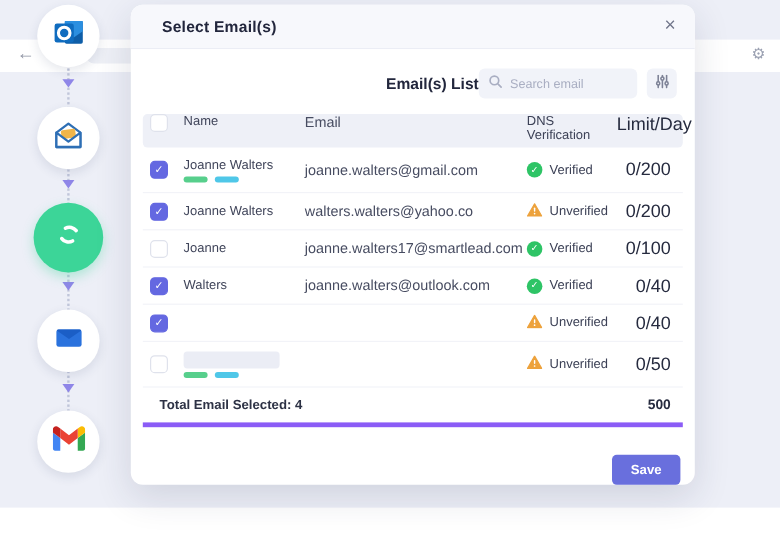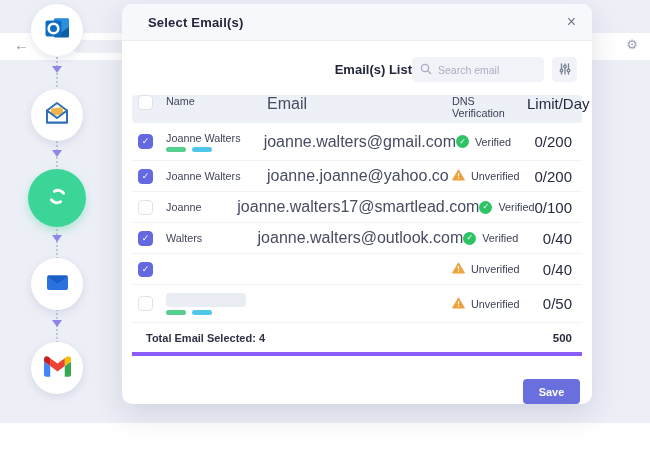--- a/index.html
+++ b/index.html
@@ -38,21 +38,21 @@
     display:flex; align-items:center; justify-content:center; cursor:pointer;
   }
   .fs1{left:31px; top:4px}
   .fs2{left:31px; top:89px}
   .fs3{left:28px; top:169px; width:58px; height:58px; background:#3cd598; box-shadow:0 4px 10px rgba(60,213,152,.35);}
   .fs4{left:31px; top:258px}
   .fs5{left:31px; top:342px}
 
   
   .modal {
-    position:absolute; left:122px; top:4px; width:470px; height:400px;
+    position:absolute; left:109px; top:4px; width:470px; height:400px;
     background:#ffffff; border-radius:10px;
     box-shadow:0 10px 30px rgba(35,42,80,.14);
     display:flex; flex-direction:column;
   }
   .modal-header {
     height:37px; flex:0 0 37px; background:#f7f8fc;
     border-bottom:1px solid #ebedf5; border-radius:10px 10px 0 0;
     display:flex; align-items:center; justify-content:space-between;
     padding:0 16px 0 26px;
   }
@@ -90,21 +90,21 @@
   }
   .row.tall { height:38px; }
   .cb {
     width:15px; height:15px; flex:0 0 15px; margin-right:13px;
     border-radius:4px; background:#ffffff; border:1px solid #dfe2ec;
     display:flex; align-items:center; justify-content:center; cursor:pointer;
     font-size:9px; color:#ffffff; line-height:1;
   }
   .cb.checked { background:#6468e1; border-color:#6468e1; }
   .col-name  { width:101px; font-size:10.8px; color:#40455a; }
-  .col-email { flex:1; font-size:16px; color:#474c61; }
+  .col-email { flex:1; font-size:12px; color:#474c61; }
   .col-dns   { width:75px; display:flex; align-items:center; gap:6px; font-size:10.8px; color:#3c4156; }
   .col-limit { width:45px; text-align:right; font-size:15px; color:#262b3f; }
 
   .name-stack { display:flex; flex-direction:column; gap:3px; }
   .tag-bars { display:flex; gap:6px; }
   .tag-bar { width:20px; height:5px; border-radius:2.5px; }
   .tag-green { background:#57cf8c; }
   .tag-cyan  { background:#4fc7e8; }
 
   .skel { background:#ebedf5; border-radius:3px; height:14px; }
@@ -259,21 +259,21 @@
       <span class="col-dns">
         <span class="badge-verified">✓</span>
         <span>Verified</span>
       </span>
       <span class="col-limit">0/200</span>
     </div>
 
     <div class="row">
       <span class="cb checked">✓</span>
       <span class="col-name">Joanne Walters</span>
-      <span class="col-email">joanne.joanne@yahoo.co</span>
+      <span class="col-email">walters.walters@yahoo.co</span>
       <span class="col-dns">
         <span>
           <svg width="13" height="12" viewBox="0 0 13 12">
             <path d="M6.5 0.8 L12.4 11 H0.6 Z" fill="#eda23c" stroke="#eda23c" stroke-width="1" stroke-linejoin="round"></path>
             <rect x="5.9" y="4" width="1.2" height="3.4" rx="0.6" fill="#ffffff"></rect>
             <circle cx="6.5" cy="9" r="0.7" fill="#ffffff"></circle>
           </svg>
         </span>
         <span>Unverified</span>
       </span>

